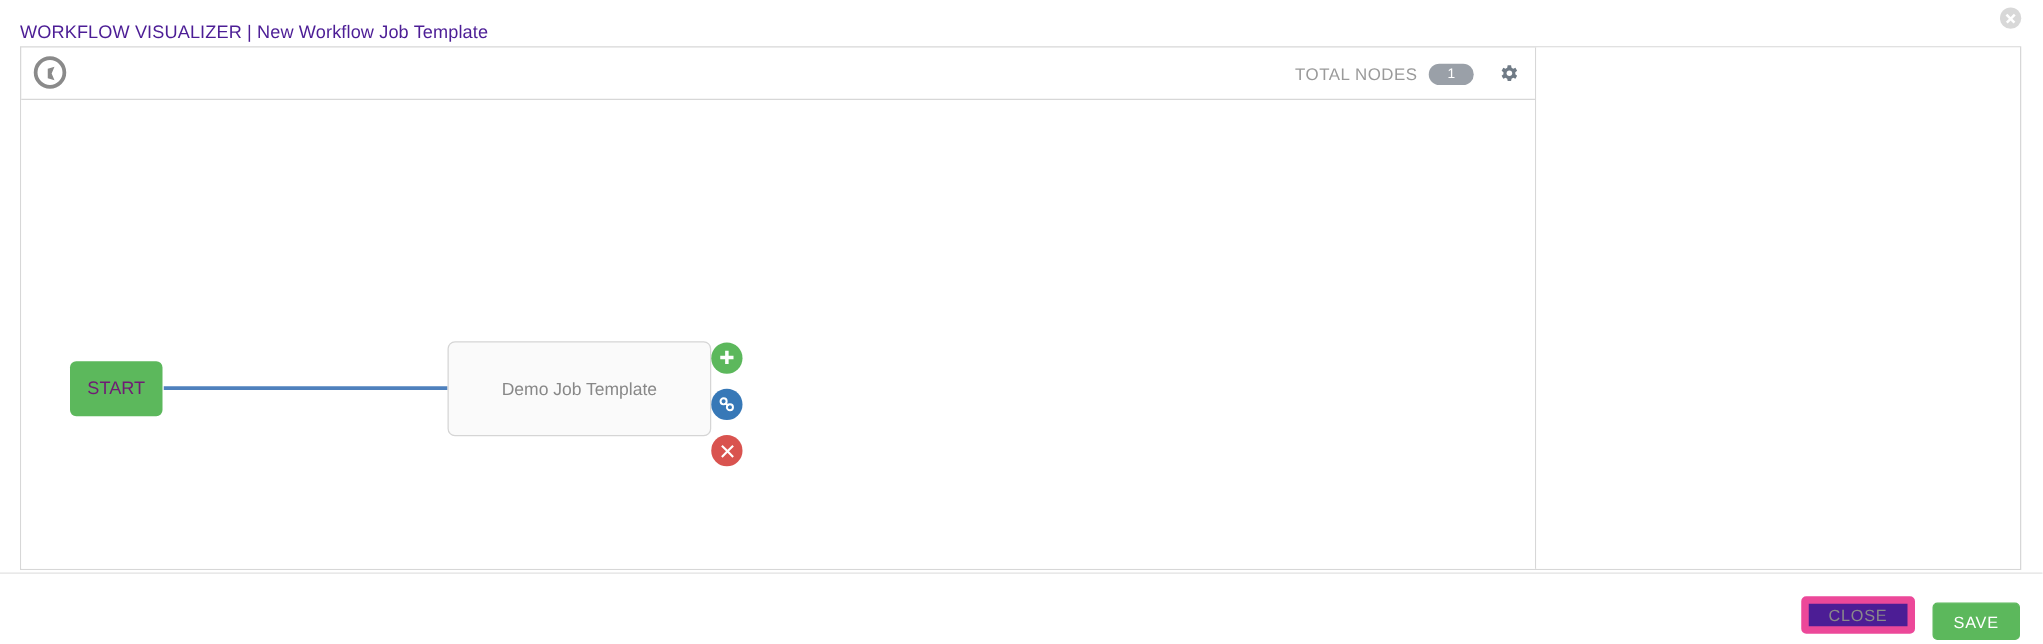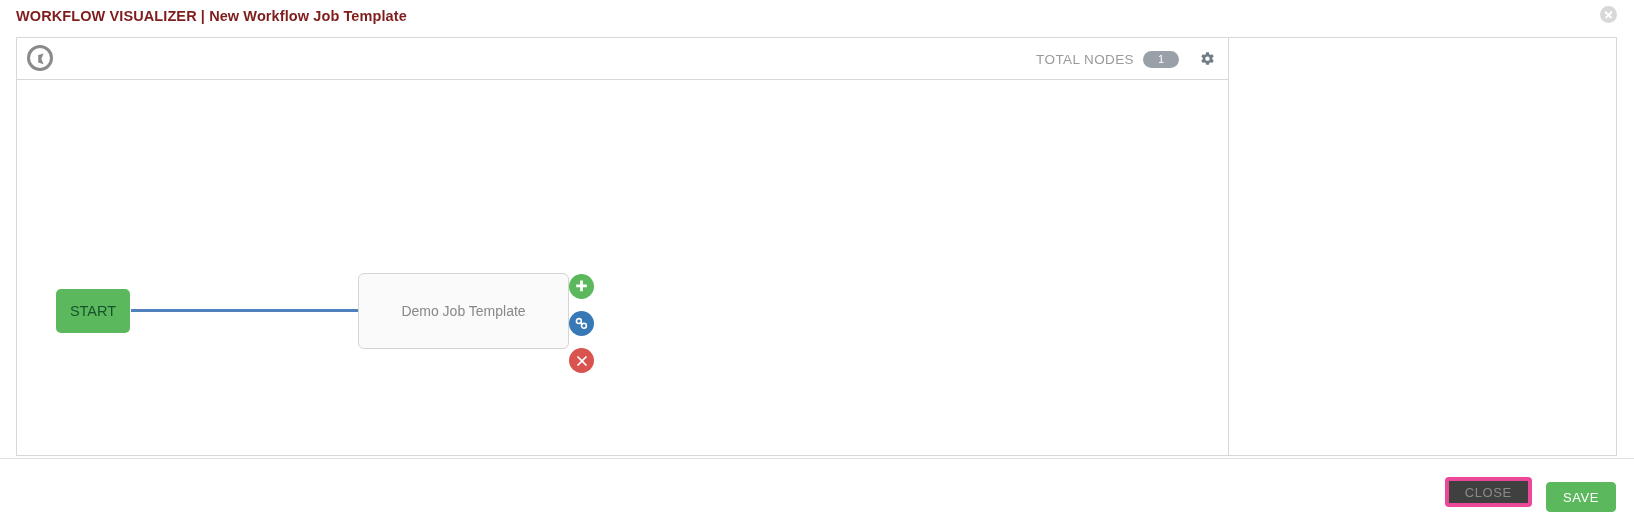--- a/index.html
+++ b/index.html
@@ -20,24 +20,24 @@
   .modal-header {
     position: absolute;
     top: 0; left: 0;
     width: 1634px;
     height: 38px;
     box-sizing: border-box;
   }
   .modal-title {
     position: absolute;
     left: 16px;
-    top: 8px;
+    top: 18px;
     font-size: 14.5px;
-    font-weight: bold;
-    color: #7f1d1d;
+    font-weight: normal;
+    color: #4c1d95;
     letter-spacing: 0.1px;
     white-space: nowrap;
   }
   .close-x {
     position: absolute;
     right: 17px;
     top: 6px;
     width: 17px;
     height: 17px;
     border-radius: 50%;
@@ -168,21 +168,21 @@
     position: absolute;
     left: 39px;
     top: 209px;
     width: 74px;
     height: 44px;
     background: #5cb85c;
     border-radius: 5px;
     display: flex;
     align-items: center;
     justify-content: center;
-    color: #14532d;
+    color: #701a75;
     font-size: 14.5px;
     cursor: pointer;
     box-sizing: border-box;
   }
   .job-node {
     position: absolute;
     left: 341px;
     top: 193px;
     width: 211px;
     height: 76px;
@@ -241,22 +241,22 @@
     font-size: 13px;
     letter-spacing: 0.6px;
     display: flex;
     align-items: center;
     justify-content: center;
     cursor: pointer;
     box-sizing: border-box;
     font-family: "Liberation Sans", sans-serif;
   }
   .btn-close {
-    background: #404040;
-    border: 4px solid #ec4899;
+    background: #4c1d95;
+    border: 6px solid #ec4899;
     color: #8a8a8a;
   }
   .btn-save {
     background: #5cb85c;
     border: 1px solid #5cb85c;
     color: #ffffff;
     margin-top: 10px;
   }
 </style>
 </head>

